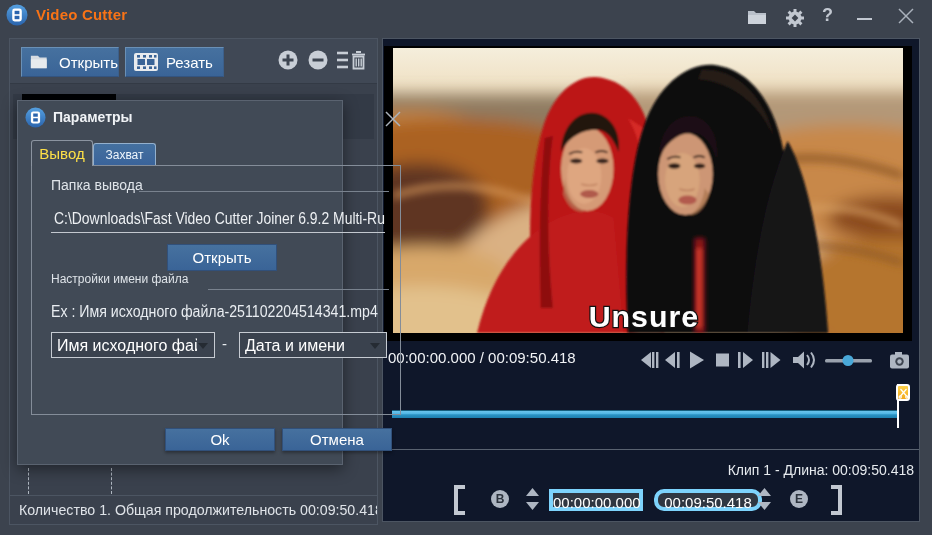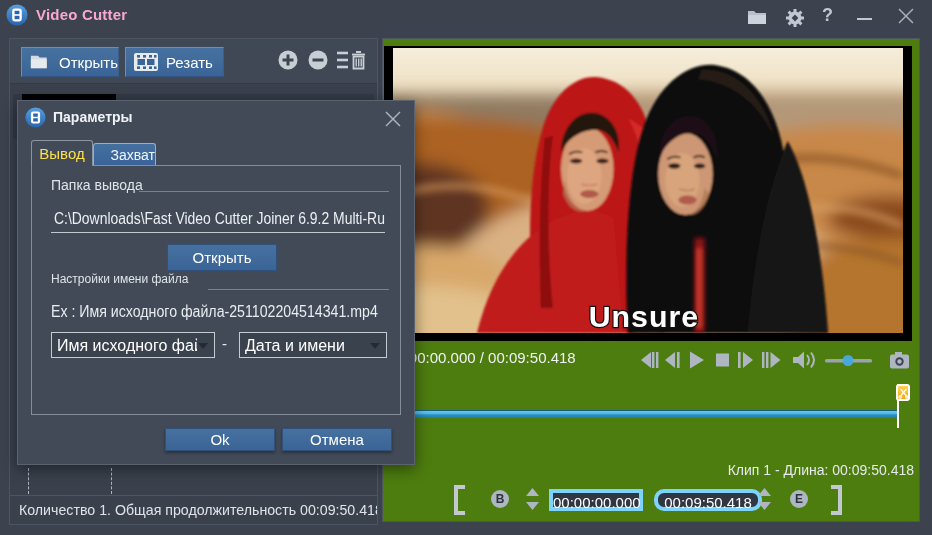--- a/index.html
+++ b/index.html
@@ -3,56 +3,56 @@
 <meta charset="utf-8">
 <style>
 * { margin:0; padding:0; box-sizing:border-box; }
 html,body { width:932px; height:535px; overflow:hidden; }
 body { font-family:"Liberation Sans",sans-serif; background:#3c434e; position:relative; color:#e8ebef; }
 .abs { position:absolute; }
 
 
 #titlebar { left:0; top:0; width:932px; height:38px; background:#3c434e; }
 #appicon { left:6px; top:4px; width:22px; height:22px; }
-#apptitle { left:36px; top:6px; font-size:15px; font-weight:bold; color:#f9a8d4; letter-spacing:0.2px; }
+#apptitle { left:36px; top:6px; font-size:15px; font-weight:bold; color:#f97316; letter-spacing:0.2px; }
 .tbico { top:8px; }
 
 
 #leftpanel { left:9px; top:38px; width:369px; height:487px; background:#3a414d; border:1px solid #4c5562; }
 #toolbar { left:0; top:0; width:367px; height:45px; background:#404855; border-bottom:1px solid #333a45; }
 .toolbtn { position:absolute; top:8px; height:30px; background:linear-gradient(#46719f,#3a6497); border:1px solid; border-color:#6a90b6 #3c5f8a #335480 #6a90b6; color:#fff; font-size:15px; display:flex; align-items:center; }
 #btn-open { left:11px; width:98px; }
 #btn-cut { left:115px; width:99px; }
 #thumbrow { left:3px; top:55px; width:361px; height:45px; background:#333a46; }
 #thumb { left:9px; top:0px; width:94px; height:45px; background:#010204; }
 #statusbar { left:0; top:456px; width:367px; height:29px; background:#3a414d; border-top:1px solid #4c5562; overflow:hidden; }
 #statusbar span { position:absolute; left:9px; top:6px; font-size:14.2px; color:#dfe3e8; white-space:nowrap; }
 .dashline { position:absolute; width:0; border-left:1px dashed #aeb6c0; height:26px; top:429px; }
 
 
-#rightpanel { left:382px; top:38px; width:538px; height:484px; background:#4d7c0f; border:1px solid #4c5562; }
+#rightpanel { left:382px; top:38px; width:538px; height:484px; background:#0f172a; border:1px solid #4c5562; }
 #videobox { left:1px; top:7px; width:528px; height:295px; background:#000; }
 #timetext { left:5px; top:310px; font-size:15px; color:#f0f2f5; }
 #timeline { left:9px; top:371px; width:505px; height:8px; background:linear-gradient(#6ac4ec 0%,#55b9e6 35%,#2a93c4 55%,#1d7fae 100%); border-top:1px solid #16607e;}
 #flag { left:513px; top:345px; width:14px; height:17px; background:linear-gradient(#ffd24a,#f2a71b); border:2px solid #fff; border-radius:3px; }
 #flagline { left:514px; top:345px; width:2px; height:44px; background:#fff; }
 #cliptext { left:0px; top:423px; width:531px; text-align:right; font-size:14px; color:#e6eaee; }
 
 .timefield { position:absolute; top:450px; height:22px; background:#2f3742; border:4px solid #7dd3fc; color:#fff; font-size:15px; text-align:center; line-height:20px; }
 #tf1 { left:166px; width:94px; }
 #tf2 { left:271px; width:108px;border-radius:10px; }
 .circ { position:absolute; top:451px; width:18px; height:18px; border-radius:50%; background:#aeb6c2; color:#2c333d; font-size:12px; font-weight:bold; text-align:center; line-height:18px; }
 
 
-#dialog { left:17px; top:100px; width:398px; height:365px; background:#414a56; border:1px solid #5a6370; box-shadow:0 4px 14px rgba(0,0,0,0.45); }
+#dialog { left:17px; top:100px; width:326px; height:365px; background:#414a56; border:1px solid #5a6370; box-shadow:0 4px 14px rgba(0,0,0,0.45); }
 #dlg-title { position:absolute; left:35px; top:8px; font-size:14px; font-weight:bold; color:#f0f3f6; }
 #dlg-close { position:absolute; left:366px; top:9px; width:18px; height:18px; }
 .tab { position:absolute; font-size:15px; text-align:center; }
 #tab1 { left:13px; top:39px; width:62px; height:26px; background:#414a56; border:1px solid #8b94a0; border-bottom:none; border-radius:3px 3px 0 0; line-height:25px; color:#fde047; z-index:2; }
-#tab2 { left:75px; top:42px; width:63px; height:23px; background:linear-gradient(#44709f,#3a639a); border:1px solid #93b0cd; border-bottom:none; border-radius:3px 3px 0 0; line-height:22px; color:#eef6fc; font-size:14px;text-align:right; }
+#tab2 { left:75px; top:42px; width:63px; height:23px; background:linear-gradient(#44709f,#3a639a); border:1px solid #93b0cd; border-bottom:none; border-radius:3px 3px 0 0; line-height:22px; color:#eef6fc; font-size:12px; }
 #tabpane { position:absolute; left:13px; top:64px; width:370px; height:250px; border:1px solid #848d99; }
 .grouplabel { position:absolute; font-size:14px; color:#dfe4e9; background:#414a56; padding-right:6px; }
 .groupline { position:absolute; height:0; border-top:1px solid #79828e; }
 #pathtext { position:absolute; left:36px; top:109px; font-size:16px; color:#edf0f3; white-space:nowrap; transform:scaleX(0.87); transform-origin:0 0; }
 #pathline { position:absolute; left:33px; top:131px; width:334px; border-top:1px solid #c3c8cf; }
 .dlgbtn { position:absolute; height:26px; background:linear-gradient(#46719f,#3a6497); border:1px solid #31507a; color:#fff; font-size:15px; text-align:center; }
 #btn-browse { left:31px; top:143px; width:109px; line-height:25px; height:27px; }
 #btn-open2 { left:149px; top:143px; width:110px; line-height:25px; height:27px; }
 #extext { position:absolute; left:33px; top:202px; font-size:16px; color:#e9edf1; white-space:nowrap; transform:scaleX(0.885); transform-origin:0 0; }
 .combo { position:absolute; top:231px; height:26px; background:#3a424e; border:1px solid #c6cbd2; color:#fff; font-size:16px; }

